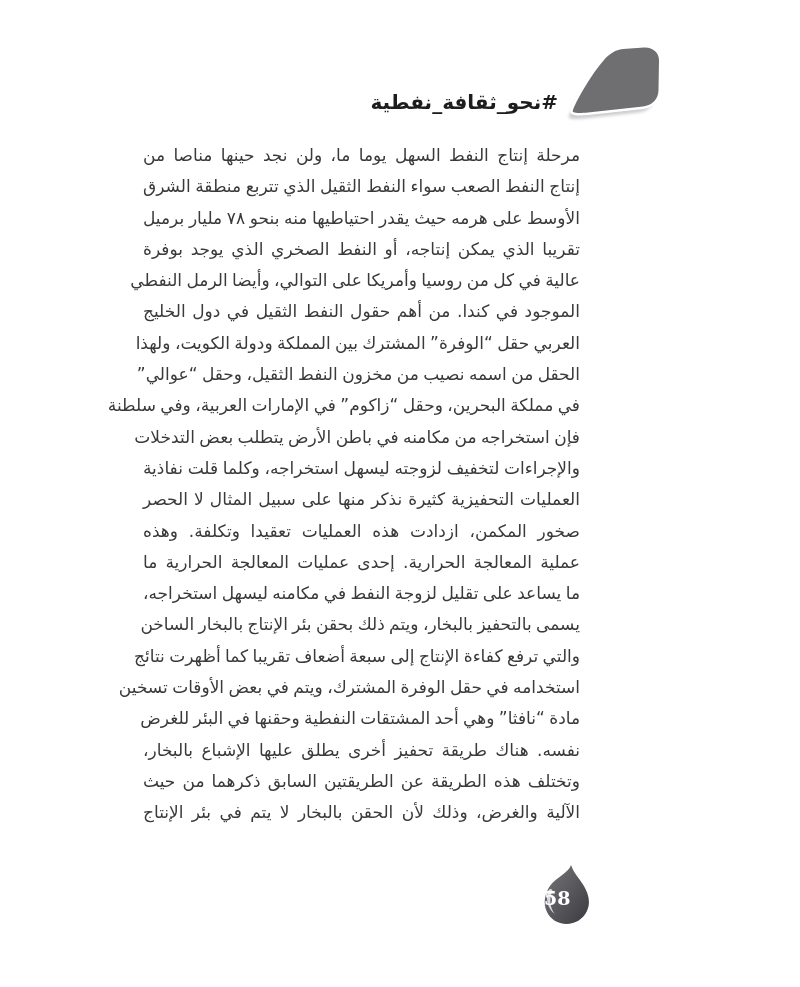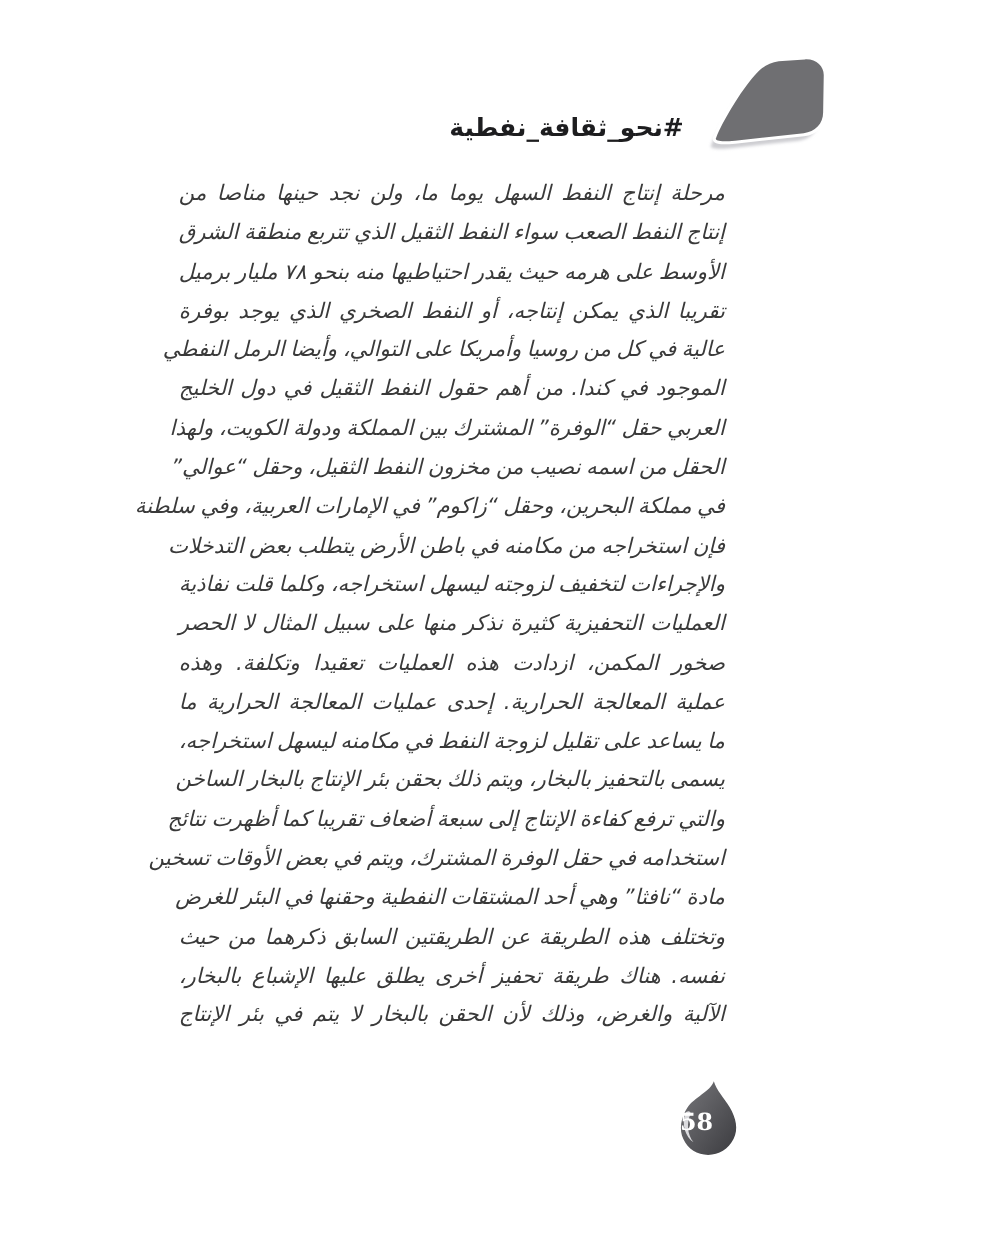--- a/index.html
+++ b/index.html
@@ -19,36 +19,35 @@
     top: 36px;
     width: 115px;
     height: 92px;
     overflow: visible;
   }
 
   
   .hashtag {
     position: absolute;
     top: 90px;
-    right: 253px;
+    right: 242px;
     direction: rtl;
     unicode-bidi: plaintext;
     font-size: 20px;
     font-weight: bold;
     color: #1d1d1f;
     white-space: nowrap;
   }
 
   
   .body-col {
     position: absolute;
     left: 143px;
     top: 140px;
     width: 437px;
-    font-style: italic;
   }
   .ln {
     direction: rtl;
     height: 31.3px;
     line-height: 31.3px;
     font-size: 17px;
     color: #3a3a3a;
     white-space: nowrap;
     text-align: justify;
     text-align-last: justify;
@@ -105,22 +104,22 @@
     <div class="ln">فإن استخراجه من مكامنه في باطن الأرض يتطلب بعض التدخلات</div>
     <div class="ln">والإجراءات لتخفيف لزوجته ليسهل استخراجه، وكلما قلت نفاذية</div>
     <div class="ln">العمليات التحفيزية كثيرة نذكر منها على سبيل المثال لا الحصر</div>
     <div class="ln">صخور المكمن، ازدادت هذه العمليات تعقيدا وتكلفة. وهذه</div>
     <div class="ln">عملية المعالجة الحرارية. إحدى عمليات المعالجة الحرارية ما</div>
     <div class="ln">ما يساعد على تقليل لزوجة النفط في مكامنه ليسهل استخراجه،</div>
     <div class="ln">يسمى بالتحفيز بالبخار، ويتم ذلك بحقن بئر الإنتاج بالبخار الساخن</div>
     <div class="ln">والتي ترفع كفاءة الإنتاج إلى سبعة أضعاف تقريبا كما أظهرت نتائج</div>
     <div class="ln">استخدامه في حقل الوفرة المشترك، ويتم في بعض الأوقات تسخين</div>
     <div class="ln">مادة “نافثا” وهي أحد المشتقات النفطية وحقنها في البئر للغرض</div>
+    <div class="ln">نفسه. هناك طريقة تحفيز أخرى يطلق عليها الإشباع بالبخار،</div>
     <div class="ln">وتختلف هذه الطريقة عن الطريقتين السابق ذكرهما من حيث</div>
-    <div class="ln">نفسه. هناك طريقة تحفيز أخرى يطلق عليها الإشباع بالبخار،</div>
     <div class="ln">الآلية والغرض، وذلك لأن الحقن بالبخار لا يتم في بئر الإنتاج</div>
   </div>
 
   <div class="pagenum-wrap">
     <svg viewBox="0 0 50 61" aria-hidden="true">
       <defs>
         <linearGradient id="dropg" x1="0" y1="0" x2="1" y2="1">
           <stop offset="0" stop-color="#77777b"></stop>
           <stop offset="0.55" stop-color="#56565a"></stop>
           <stop offset="1" stop-color="#3b3b3f"></stop>

